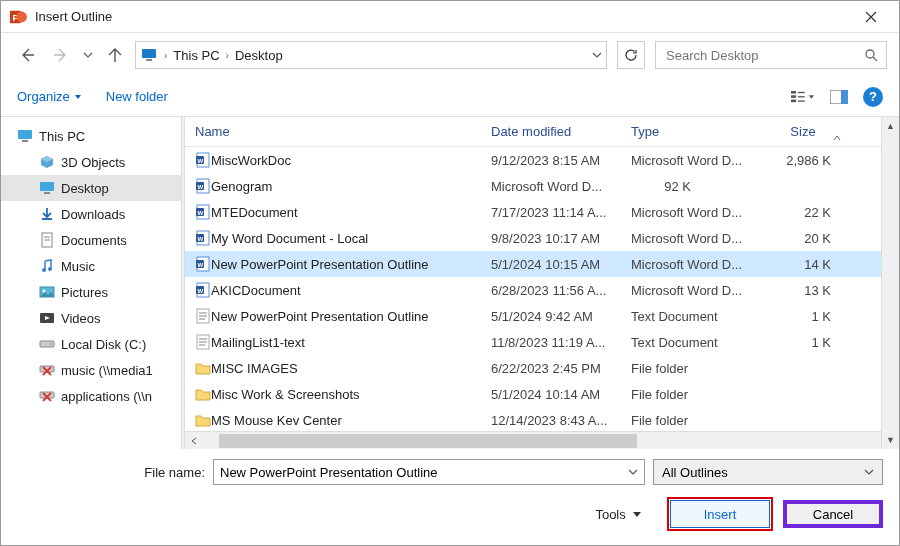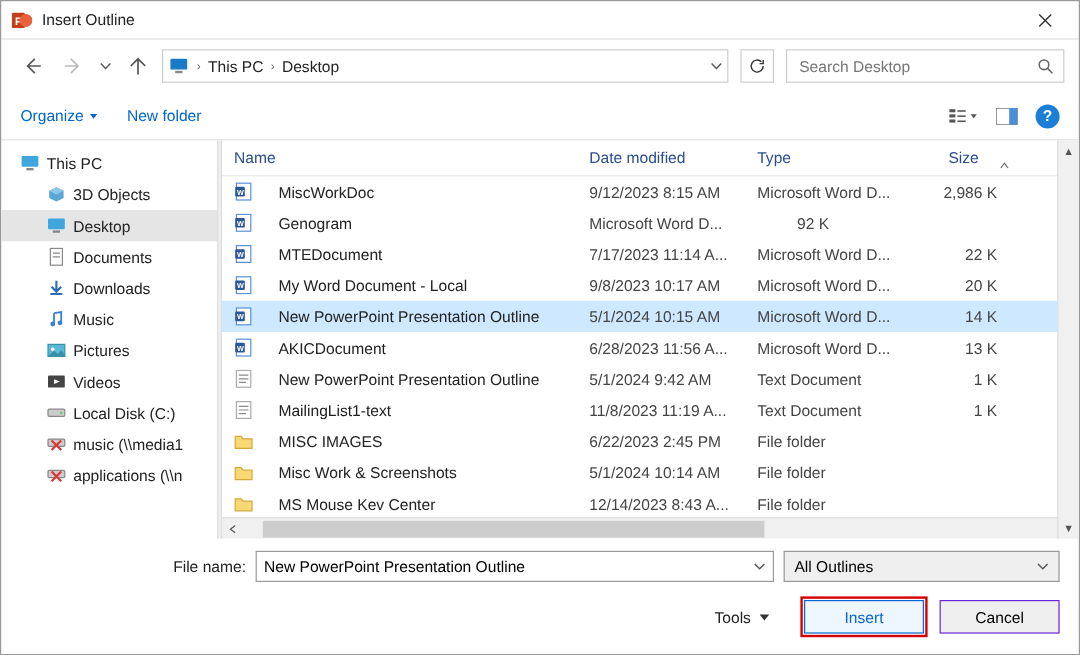--- a/index.html
+++ b/index.html
@@ -33,35 +33,35 @@
   .tree-icon { width: 16px; height: 16px; flex-shrink: 0; }
   .filelist { flex: 1; display: flex; flex-direction: column; overflow: hidden; }
   .headers { height: 30px; display: flex; align-items: center; border-bottom: 1px solid #e8e8e8; font-size: 13px; color: #2a4d8e; }
   .col-name { width: 306px; padding-left: 10px; }
   .col-date { width: 140px; }
   .col-type { width: 146px; }
   .col-size { width: 60px; text-align: center; padding-right: 8px; position: relative; }
   .rows { flex: 1; overflow-y: auto; }
   .row { height: 26px; display: flex; align-items: center; font-size: 13px; color: #222; cursor: pointer; }
   .row.selected { background: #cde8ff; }
-  .row .c-name { width: 306px; padding-left: 10px; display: flex; align-items: center; gap: 21px; white-space: nowrap; overflow: hidden; }
+  .row .c-name { width: 306px; padding-left: 10px; display: flex; align-items: center; gap: 0; white-space: nowrap; overflow: hidden; }
   .row .c-date { width: 140px; color: #444; white-space: nowrap; overflow: hidden; }
   .row .c-type { width: 146px; color: #444; white-space: nowrap; overflow: hidden; text-overflow: ellipsis; }
   .row .c-size { width: 60px; text-align: right; padding-right: 6px; color: #444; }
   .file-icon { width: 16px; height: 16px; flex-shrink: 0; }
   .hscroll { height: 18px; background: #f0f0f0; border-top: 1px solid #ddd; display: flex; align-items: center; }
   .hscroll .thumb { height: 14px; background: #ccc; margin-left: 20px; width: 60%; }
   .bottom { padding: 10px 16px 14px 16px; display: flex; flex-direction: column; gap: 12px; }
   .filename-row { display: flex; align-items: center; gap: 8px; }
   .filename-label { font-size: 13px; color: #222; width: 188px; text-align: right; }
   .filename-input { flex: 1; height: 26px; border: 1px solid #999; padding: 0 6px; font-size: 13px; display: flex; align-items: center; justify-content: space-between; }
   .filter-select { width: 230px; height: 26px; border: 1px solid #999; background: #efefef; padding: 0 8px; font-size: 13px; display: flex; align-items: center; justify-content: space-between; }
   .button-row { display: flex; align-items: center; justify-content: flex-end; gap: 10px; }
   .tools-link { font-size: 13px; color: #222; margin-right: 16px; cursor: pointer; }
-  .btn { width: 100px; height: 28px; border: 1px solid #6d28d9; background: #efefef; font-size: 13px; display: flex; align-items: center; justify-content: center; cursor: pointer; }
+  .btn { width: 100px; height: 28px; border: 4px solid #6d28d9; background: #efefef; font-size: 13px; display: flex; align-items: center; justify-content: center; cursor: pointer; }
   .btn.primary { border: 1px solid #0a66d0; color: #0a66d0; background: #eef6ff; }
   .highlight-box { border: 2px solid #d60000; padding: 1px; }
   .vscroll-main { width: 18px; background: #f0f0f0; border-left: 1px solid #ddd; display: flex; flex-direction: column; align-items: center; }
   .vscroll-main .sarrow { height: 18px; width: 100%; display: flex; align-items: center; justify-content: center; font-size: 9px; color: #555; cursor: pointer; }
 </style>
 </head>
 <body>
 
 <div class="window">
 
@@ -181,31 +181,31 @@
         </div>
         <div class="tree-item indent selected">
           <svg class="tree-icon" viewBox="0 0 16 16">
             <rect x="1" y="2" width="14" height="9" fill="#3fa7dd" rx="1"></rect>
             <rect x="5" y="12" width="6" height="2" fill="#888"></rect>
           </svg>
           <span>Desktop</span>
         </div>
         <div class="tree-item indent">
           <svg class="tree-icon" viewBox="0 0 16 16">
+            <path d="M8 2 V10 M4 7 L8 11 L12 7 M3 13 H13" stroke="#2a6fb5" stroke-width="1.8" fill="none"></path>
+          </svg>
+          <span>Downloads</span>
+        </div>
+        <div class="tree-item indent">
+          <svg class="tree-icon" viewBox="0 0 16 16">
             <rect x="3" y="1" width="10" height="14" fill="#fff" stroke="#888"></rect>
             <line x1="5" y1="5" x2="11" y2="5" stroke="#888"></line>
             <line x1="5" y1="8" x2="11" y2="8" stroke="#888"></line>
           </svg>
           <span>Documents</span>
-        </div>
-        <div class="tree-item indent">
-          <svg class="tree-icon" viewBox="0 0 16 16">
-            <path d="M8 2 V10 M4 7 L8 11 L12 7 M3 13 H13" stroke="#2a6fb5" stroke-width="1.8" fill="none"></path>
-          </svg>
-          <span>Downloads</span>
         </div>
         <div class="tree-item indent">
           <svg class="tree-icon" viewBox="0 0 16 16">
             <path d="M6 3 V11 M6 3 L12 2 V10" stroke="#3a7fd5" stroke-width="1.5" fill="none"></path>
             <circle cx="5" cy="12" r="2" fill="#3a7fd5"></circle>
             <circle cx="11" cy="11" r="2" fill="#3a7fd5"></circle>
           </svg>
           <span>Music</span>
         </div>
         <div class="tree-item indent">

